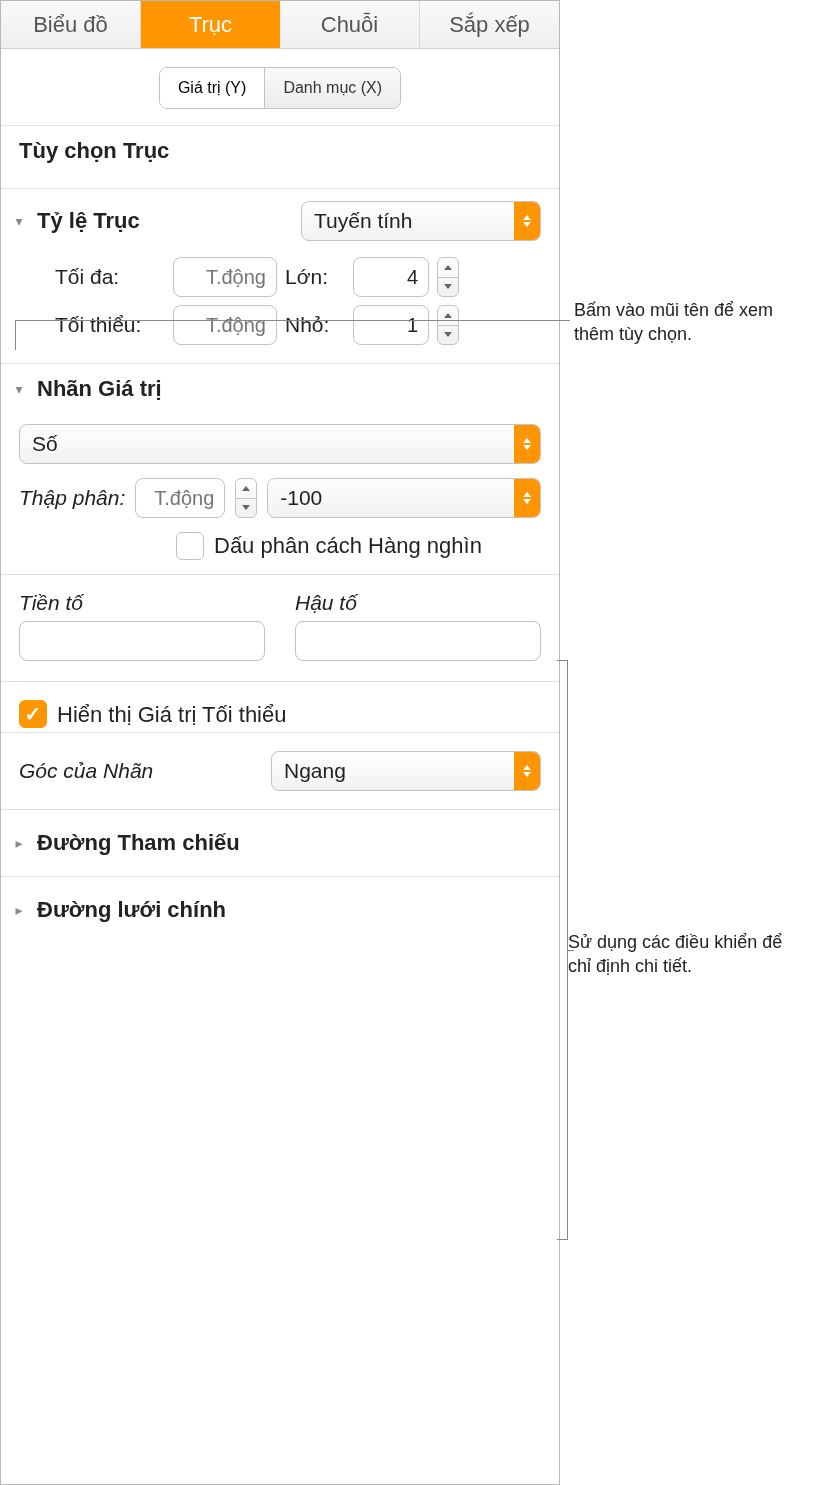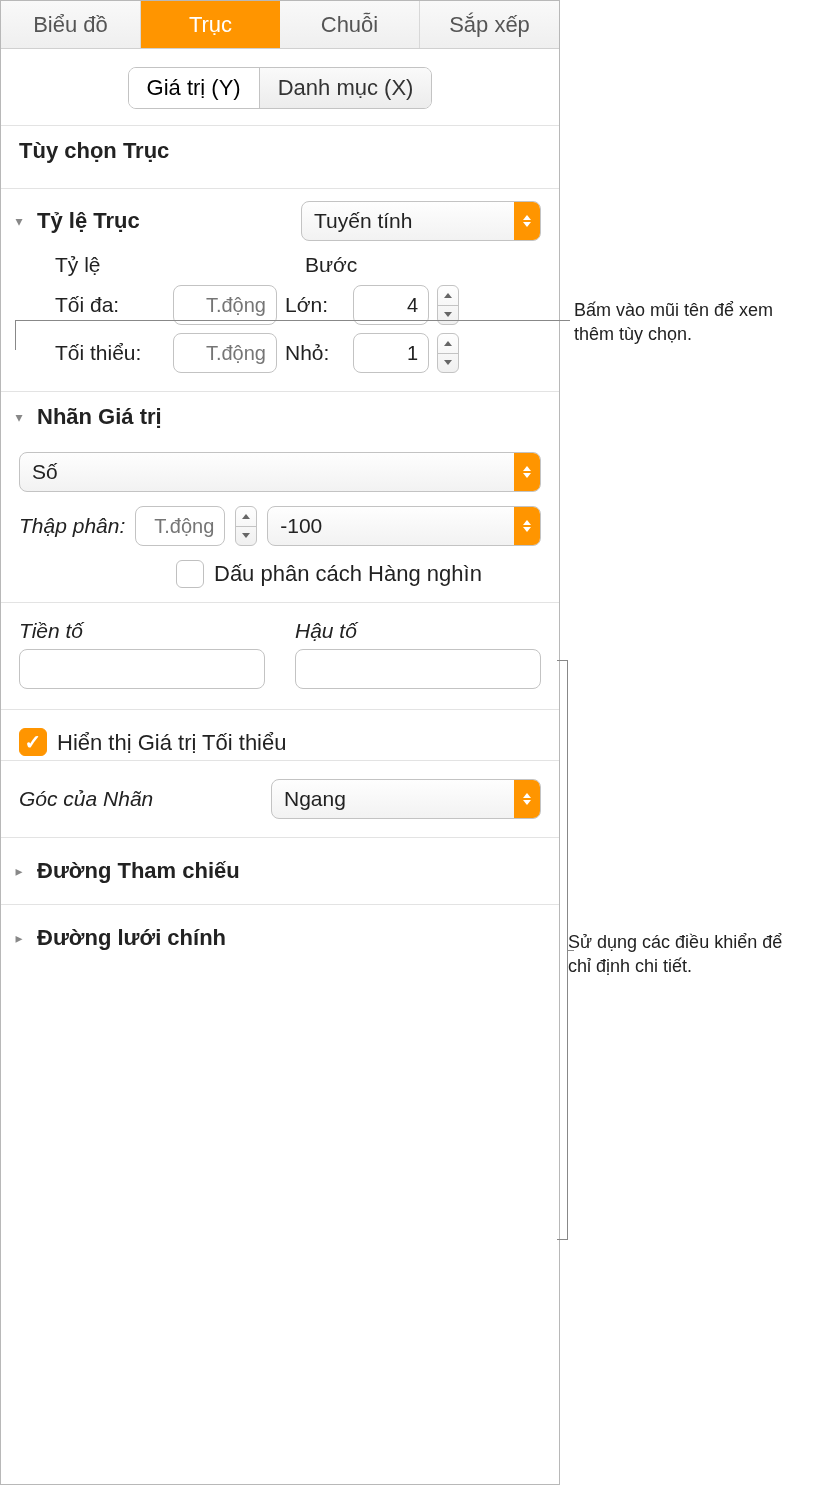--- a/index.html
+++ b/index.html
@@ -55,21 +55,21 @@
       display: flex;
       border: 1px solid #c3c3c3;
       border-radius: 8px;
       overflow: hidden;
       height: 42px;
     }
     .seg-btn {
       padding: 0 18px;
       display: flex;
       align-items: center;
-      font-size: 22px;
+      font-size: 16px;
       color: #333;
       background: linear-gradient(#fafafa, #ececec);
       cursor: pointer;
     }
     .seg-btn.active {
       background: #fff;
       color: #000;
     }
     .seg-btn + .seg-btn { border-left: 1px solid #c3c3c3; }
     .section {
@@ -317,24 +317,20 @@
   </div>
 
   <div style="border-bottom:1px solid #e3e3e3; padding-bottom:14px;">
     <div class="disclosure-row">
       <span class="disclosure-arrow">▾</span>
       <span class="disclosure-label">Tỷ lệ Trục</span>
       <div class="dropdown" style="width:240px;">
         <span>Tuyến tính</span>
         <span class="dd-arrows"></span>
       </div>
-    </div>
-    <div class="sub-col-heads">
-      <span class="sub-col-head left">Tỷ lệ</span>
-      <span class="sub-col-head">Bước</span>
     </div>
     <div class="sub-row">
       <span class="field-label">Tối đa:</span>
       <input class="text-input" placeholder="T.động" style="">
       <span class="field-label sm">Lớn:</span>
       <input class="text-input val" value="4" style="">
       <div class="stepper">
         <div class="stepper-up"></div>
         <div class="stepper-dn"></div>
       </div>

